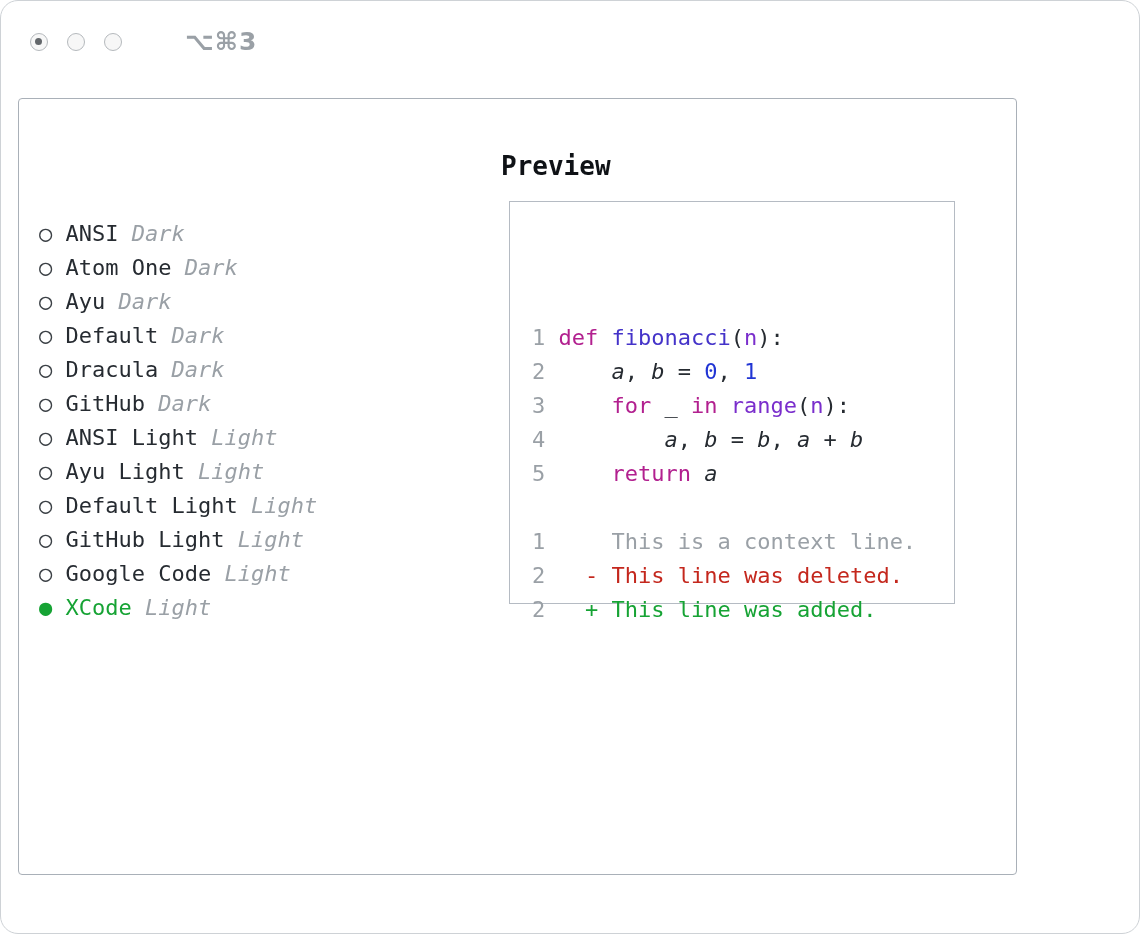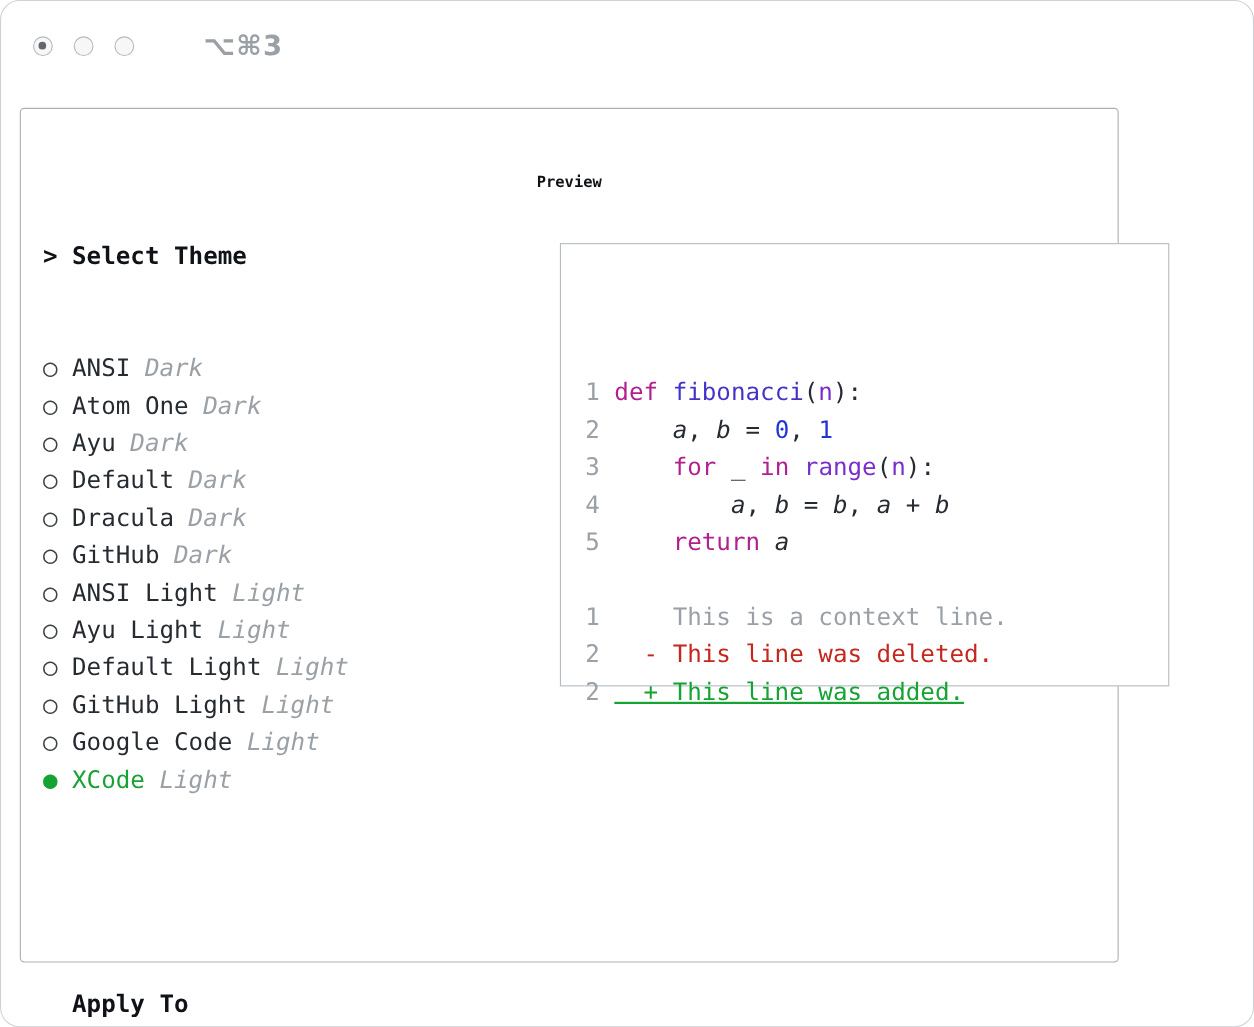--- a/index.html
+++ b/index.html
@@ -28,56 +28,54 @@
   .left-col{position:absolute;left:20px;top:50px;font-size:22px;line-height:34px;
     white-space:pre;color:var(--dark);}
   .row{height:34px;}
   .spacer{height:34px;}
   .hdr,.prompt{font-weight:bold;color:var(--header);}
   .indent2::before{content:"  ";}
   .bullet{color:var(--bullet);}
   .tname{color:var(--dark);text-align:right;}
   .tvariant{color:var(--muted);font-style:italic;}
   .selected .bullet,.selected .tname{color:var(--green);}
-  .preview-header{position:absolute;left:469px;top:50px;font-size:14px;line-height:34px;
+  .preview-header{position:absolute;left:482px;top:50px;font-size:26px;line-height:34px;
     font-weight:bold;color:var(--header);}
-  .preview-box{position:absolute;left:490px;top:102px;width:554px;height:403px;
+  .preview-box{position:absolute;left:490px;top:102px;width:446px;height:403px;
     border:1px solid var(--preview-border);box-sizing:border-box;background:#fff;
-    padding:51px 0 0 22px;font-size:22px;line-height:34px;white-space:pre;color:var(--dark);margin-top:20px;}
+    padding:51px 0 0 22px;font-size:22px;line-height:34px;white-space:pre;color:var(--dark);}
   .code-line{height:34px;}
   .ln{color:var(--linenum);}
   .kw{color:var(--kw);}
   .fn{color:var(--fn);}
   .bi{color:var(--bi);}
   .nl{color:var(--numlit);}
   .v{font-style:italic;color:var(--dark);}
   .p{color:var(--dark);}
   .ctx{color:var(--muted);}
   .del{color:var(--del);}
-  .add{color:var(--green);text-decoration:underline;}
+  .add{color:var(--green);}
 </style>
 </head>
 <body>
 
 <div class="frame"></div>
 
 <div class="titlebar">
   <div class="dot active"></div>
   <div class="dot"></div>
   <div class="dot"></div>
   <div class="shortcut">⌥⌘3</div>
 </div>
 
 <div class="panel">
 
   <div class="left-col">
-    <div class="row"><span class="prompt">&gt; </span><span class="hdr">Select Theme</span></div>
     <div><div class="row theme-row"><span class="bullet">○ </span><span class="tname">ANSI</span><span class="tvariant"> Dark</span></div><div class="row theme-row"><span class="bullet">○ </span><span class="tname">Atom One</span><span class="tvariant"> Dark</span></div><div class="row theme-row"><span class="bullet">○ </span><span class="tname">Ayu</span><span class="tvariant"> Dark</span></div><div class="row theme-row"><span class="bullet">○ </span><span class="tname">Default</span><span class="tvariant"> Dark</span></div><div class="row theme-row"><span class="bullet">○ </span><span class="tname">Dracula</span><span class="tvariant"> Dark</span></div><div class="row theme-row"><span class="bullet">○ </span><span class="tname">GitHub</span><span class="tvariant"> Dark</span></div><div class="row theme-row"><span class="bullet">○ </span><span class="tname">ANSI Light</span><span class="tvariant"> Light</span></div><div class="row theme-row"><span class="bullet">○ </span><span class="tname">Ayu Light</span><span class="tvariant"> Light</span></div><div class="row theme-row"><span class="bullet">○ </span><span class="tname">Default Light</span><span class="tvariant"> Light</span></div><div class="row theme-row"><span class="bullet">○ </span><span class="tname">GitHub Light</span><span class="tvariant"> Light</span></div><div class="row theme-row"><span class="bullet">○ </span><span class="tname">Google Code</span><span class="tvariant"> Light</span></div><div class="row theme-row selected"><span class="bullet">● </span><span class="tname">XCode</span><span class="tvariant"> Light</span></div></div>
     <div class="spacer"></div>
-    <div class="row indent2"><span class="hdr">Apply To</span></div>
     
     
     
   </div>
 
   <div class="preview-header">Preview</div>
 
   <div class="preview-box">
     <div><div class="code-line"><span class="ln">1 </span><span class="kw">def</span><span class="p"> </span><span class="fn">fibonacci</span><span class="p">(</span><span class="bi">n</span><span class="p">):</span></div><div class="code-line"><span class="ln">2 </span><span class="p">    </span><span class="v">a</span><span class="p">, </span><span class="v">b</span><span class="p"> = </span><span class="nl">0</span><span class="p">, </span><span class="nl">1</span></div><div class="code-line"><span class="ln">3 </span><span class="p">    </span><span class="kw">for</span><span class="p"> _ </span><span class="kw">in</span><span class="p"> </span><span class="bi">range</span><span class="p">(</span><span class="bi">n</span><span class="p">):</span></div><div class="code-line"><span class="ln">4 </span><span class="p">        </span><span class="v">a</span><span class="p">, </span><span class="v">b</span><span class="p"> = </span><span class="v">b</span><span class="p">, </span><span class="v">a</span><span class="p"> + </span><span class="v">b</span></div><div class="code-line"><span class="ln">5 </span><span class="p">    </span><span class="kw">return</span><span class="p"> </span><span class="v">a</span></div><div class="code-line"> </div><div class="code-line"><span class="ln">1 </span><span class="ctx">    This is a context line.</span></div><div class="code-line"><span class="ln">2 </span><span class="del">  - This line was deleted.</span></div><div class="code-line"><span class="ln">2 </span><span class="add">  + This line was added.</span></div></div>
   </div>

